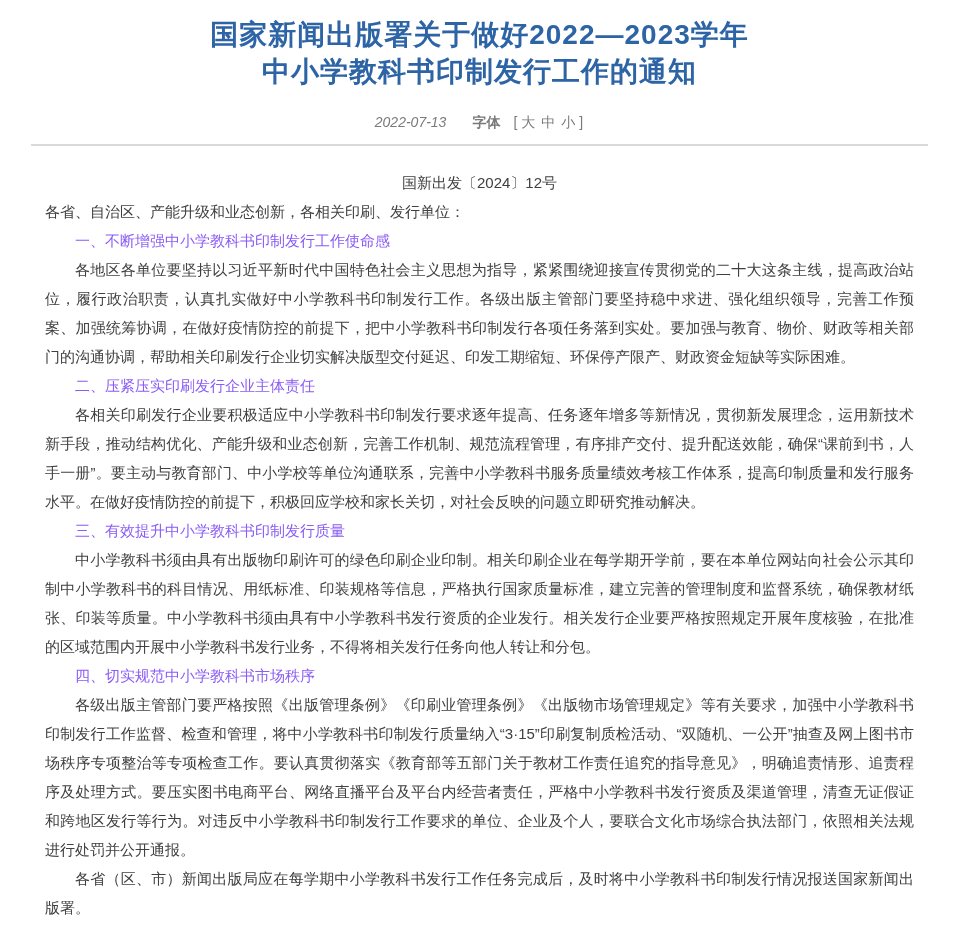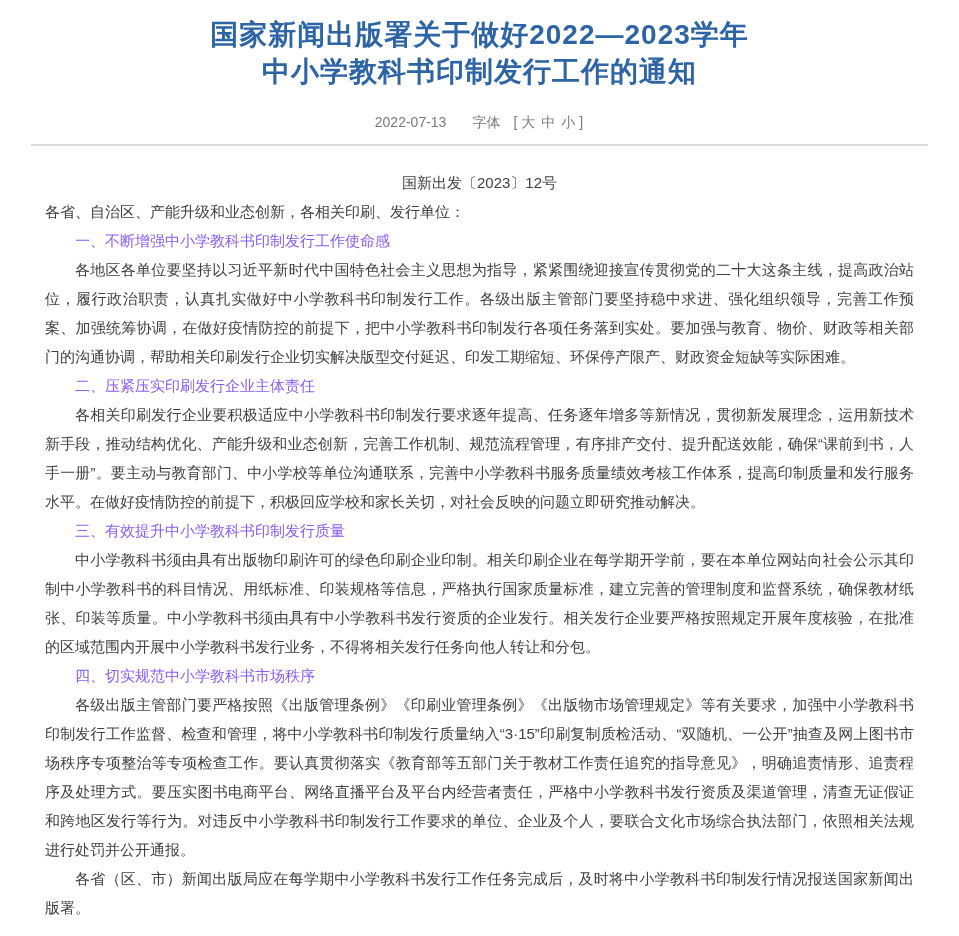--- a/index.html
+++ b/index.html
@@ -32,29 +32,29 @@
     letter-spacing: 1px;
   }
   
   .meta {
     margin-top: 22px;
     text-align: center;
     color: #7a7a7a;
     font-size: 14px;
     line-height: 20px;
   }
-  .meta .date { margin-right: 26px; }
+  .meta .date { margin-right: 26px; font-style: italic; }
   .font-switch a {
     color: #7a7a7a;
     text-decoration: none;
     cursor: pointer;
     margin: 0 3px;
   }
   .font-switch .bracket { margin: 0 1px; }
-  .font-switch .label { margin-right: 12px; }
+  .font-switch .label { margin-right: 12px; font-weight: bold; }
   
   .divider {
     border: none;
     border-top: 2px solid #dadada;
     margin: 12px 0 0 0;
   }
   
   .content {
     padding: 0 14px;
     color: #404040;
@@ -90,21 +90,21 @@
   </h1>
 
   <div class="meta">
     <span class="date">2022-07-13</span><span class="font-switch"><span class="label">字体</span><span class="bracket">[</span><a>大</a><a>中</a><a>小</a><span class="bracket">]</span></span>
   </div>
 
   <hr class="divider">
 
   <div class="content">
 
-    <p class="doc-number">国新出发〔2023〕12号</p>
+    <p class="doc-number">国新出发〔2024〕12号</p>
 
     <p class="salutation">各省、自治区、产能升级和业态创新，各相关印刷、发行单位：</p>
 
 
     <h2>一、不断增强中小学教科书印制发行工作使命感</h2>
     <p class="para">各地区各单位要坚持以习近平新时代中国特色社会主义思想为指导，紧紧围绕迎接宣传贯彻党的二十大这条主线，提高政治站位，履行政治职责，认真扎实做好中小学教科书印制发行工作。各级出版主管部门要坚持稳中求进、强化组织领导，完善工作预案、加强统筹协调，在做好疫情防控的前提下，把中小学教科书印制发行各项任务落到实处。要加强与教育、物价、财政等相关部门的沟通协调，帮助相关印刷发行企业切实解决版型交付延迟、印发工期缩短、环保停产限产、财政资金短缺等实际困难。</p>
 
     <h2>二、压紧压实印刷发行企业主体责任</h2>
     <p class="para">各相关印刷发行企业要积极适应中小学教科书印制发行要求逐年提高、任务逐年增多等新情况，贯彻新发展理念，运用新技术新手段，推动结构优化、产能升级和业态创新，完善工作机制、规范流程管理，有序排产交付、提升配送效能，确保“课前到书，人手一册”。要主动与教育部门、中小学校等单位沟通联系，完善中小学教科书服务质量绩效考核工作体系，提高印制质量和发行服务水平。在做好疫情防控的前提下，积极回应学校和家长关切，对社会反映的问题立即研究推动解决。</p>
 

